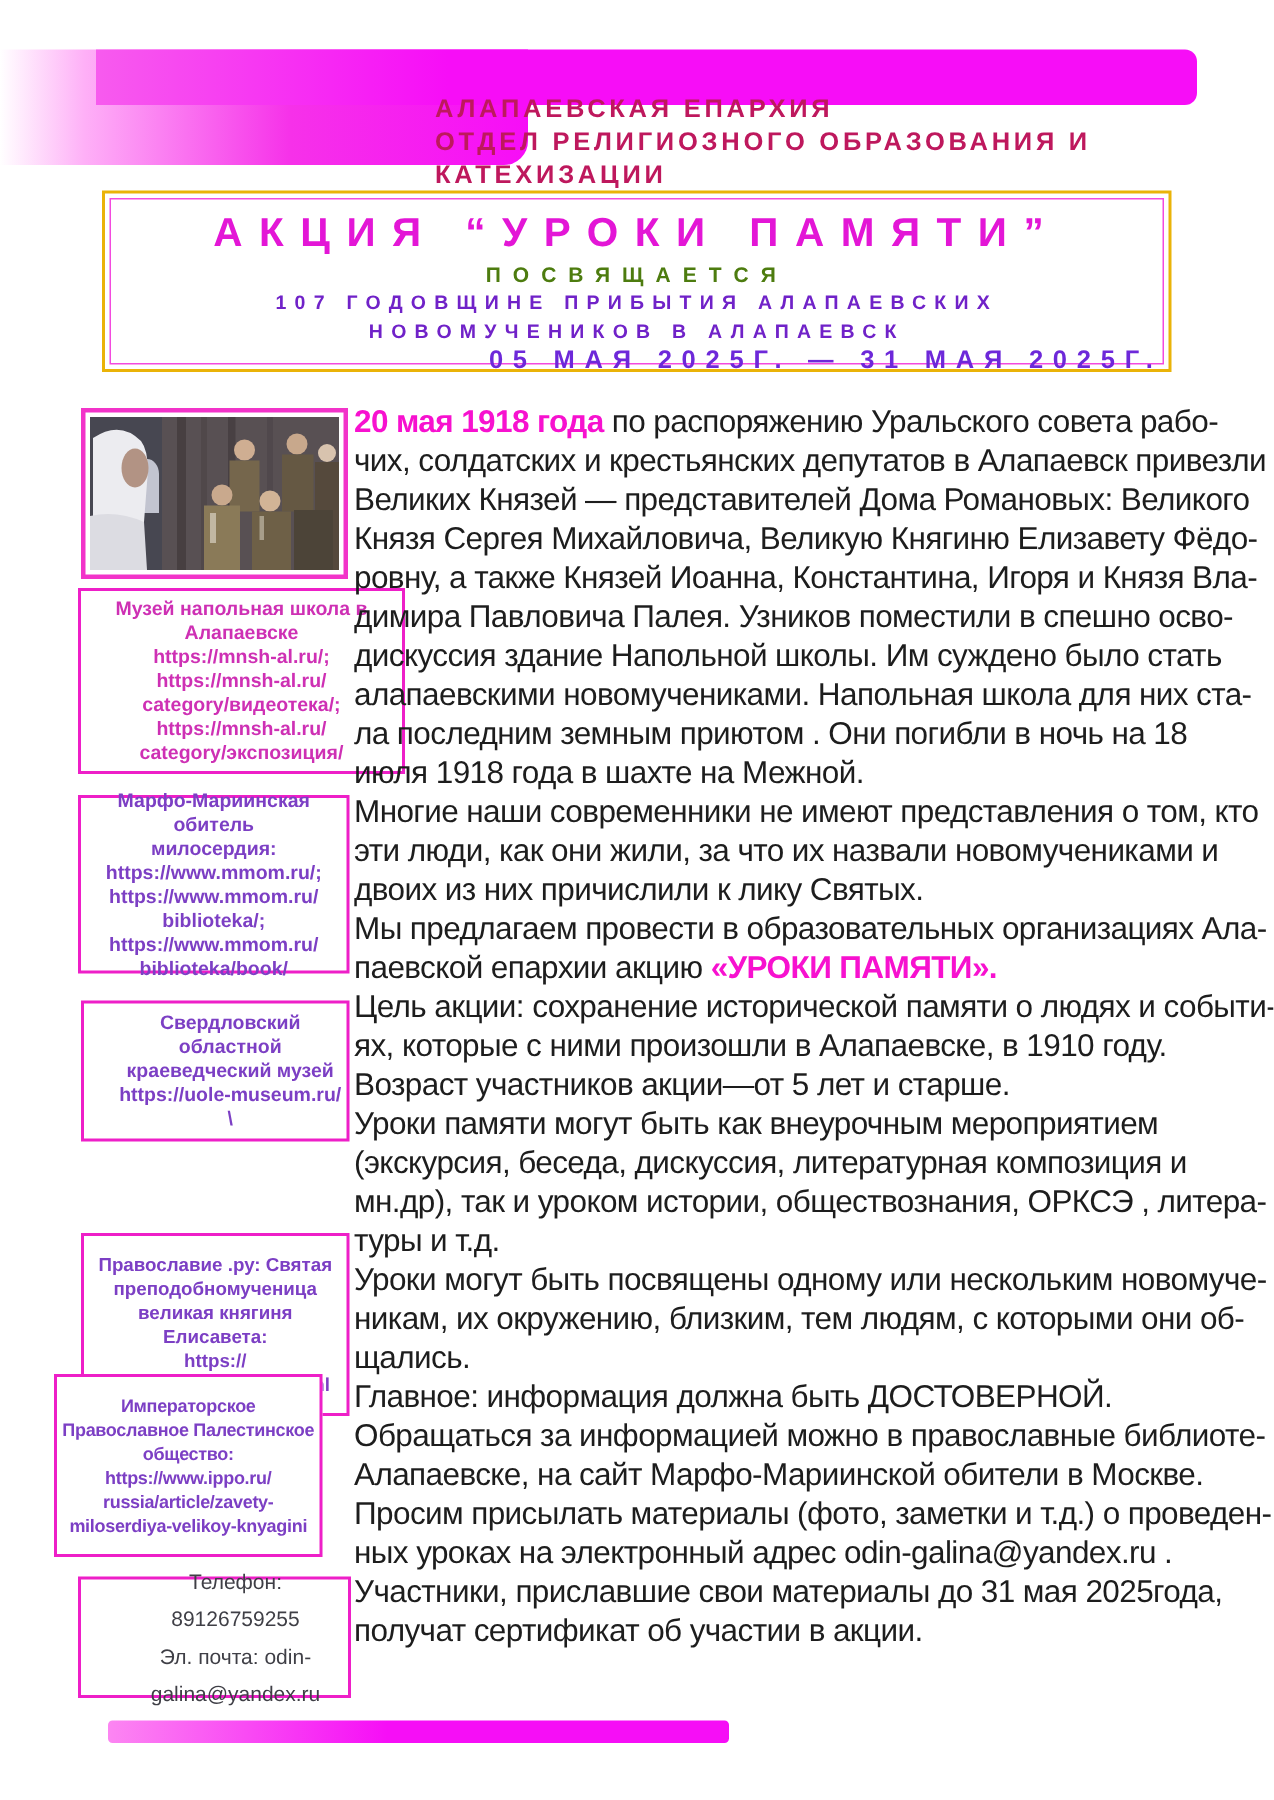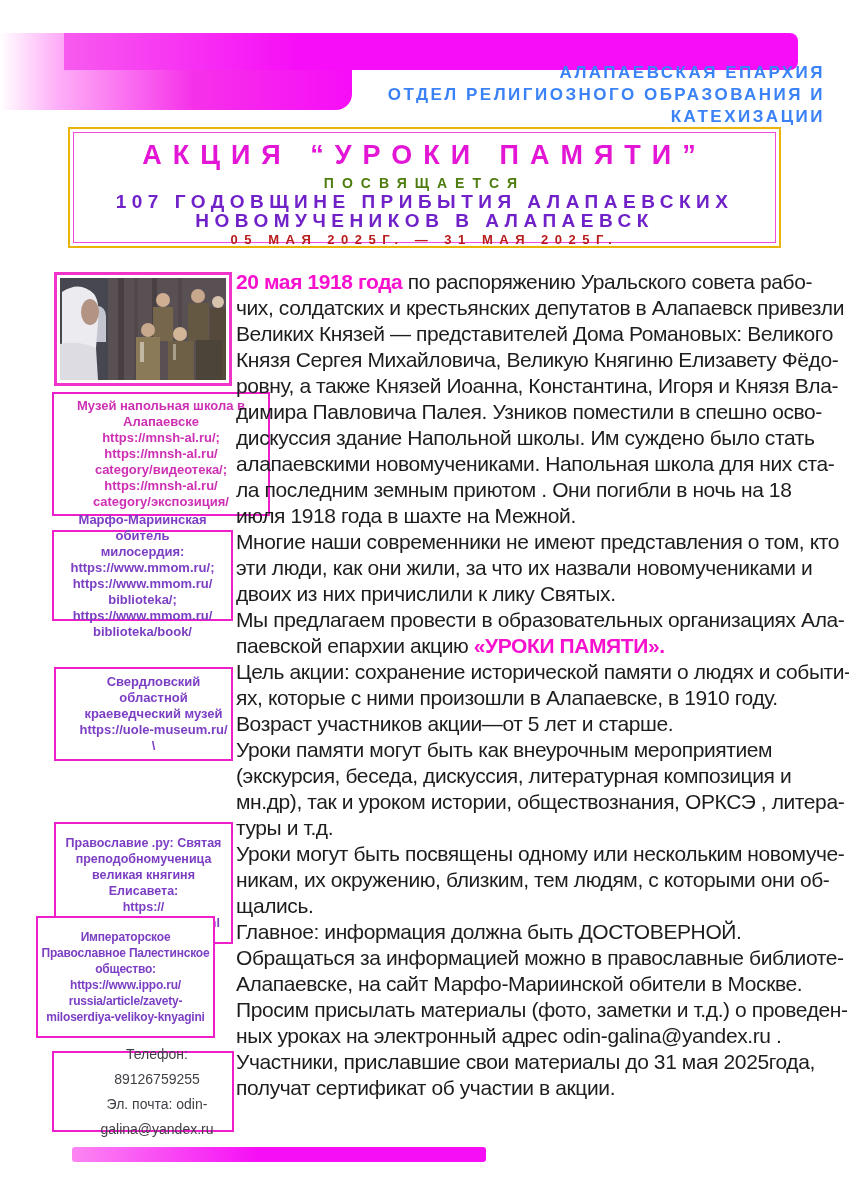--- a/index.html
+++ b/index.html
@@ -13,46 +13,46 @@
     background:linear-gradient(to right,#ffffff 0%,#feb0f7 16%,#f631e9 55%,#f70df7 100%);
     border-radius:0 0 16px 0;
   }
   .topbar-right {
     position:absolute; left:64px; top:33px; width:734px; height:37px;
     background:linear-gradient(to right,#f75bee 0%,#f70df7 32%);
     border-radius:0 8px 8px 0;
   }
   
   .org-header {
-    position:absolute; left:290px; top:62px; width:535px; text-align:right;
-    font-weight:bold; font-size:17px; line-height:22px; letter-spacing:2.5px; color:#3b82f6;
+    position:absolute; left:290px; top:62px; width:535px; text-align:left;
+    font-weight:bold; font-size:17px; line-height:22px; letter-spacing:2.5px; color:#be185d;
   }
   
   .title-box {
     position:absolute; left:68px; top:127px; width:713px; height:121px;
     border:2px solid #eab308; box-sizing:border-box; background:#fff;
   }
   .title-box-inner { position:absolute; inset:3px; border:1px solid #f34ade; text-align:center; }
   .t-title  { margin-top:8px;  font-size:27px;   font-weight:bold; letter-spacing:11px; line-height:28px; color:#e316d6; }
   .t-sub1   { margin-top:6px;  font-size:14px;   font-weight:bold; letter-spacing:8px;  line-height:16px; color:#4d7c0f; }
-  .t-sub2   { margin-top:2px;  font-size:19px;   font-weight:bold; letter-spacing:5.5px;line-height:17px; color:#7022c8; }
-  .t-dates  { margin-top:2px;  font-size:13px; font-weight:bold; letter-spacing:6.5px;line-height:17px; color:#b91c1c; }
+  .t-sub2   { margin-top:2px;  font-size:13px;   font-weight:bold; letter-spacing:5.5px;line-height:17px; color:#7022c8; }
+  .t-dates  { margin-top:2px;  font-size:17px; font-weight:bold; letter-spacing:6.5px;line-height:17px; color:#6d28d9;text-align:right; }
   
   .photo-frame {
     position:absolute; left:54px; top:272px; width:178px; height:114px;
     border:3px solid #f233c9; box-sizing:border-box; background:#fff; padding:3px;
   }
   .photo-frame svg { display:block; width:166px; height:102px; }
   .link-box {
     position:absolute; box-sizing:border-box; border:2px solid #ee1fc8; background:#fff;
     display:flex; align-items:center; justify-content:center; text-align:center;
     font-weight:bold; font-size:13px; line-height:16px; white-space:pre-line;
   }
   .b1 { left:52px; top:392px;  width:218px; height:124px; }
-  .b2 { left:52px; top:530px;  width:181px; height:91px; }
+  .b2 { left:52px; top:530px;  width:181px; height:119px; }
   .b3 { left:54px; top:667px;  width:179px; height:94px;padding-left:20px;  }
   .b4 { left:54px; top:822px;  width:179px; height:122px; font-size:12.5px; }
   .b5 { left:36px; top:916px;  width:179px; height:122px; font-size:12px; letter-spacing:-0.2px; }
   .b6 { left:52px; top:1051px; width:182px; height:81px;  font-weight:normal; font-size:14px; line-height:25px; }
   .c-pink   { color:#ce30b4; }
   .c-purple { color:#7c3fc4; }
   .c-gray   { color:#3f3f46;padding-left:28px; }
   
   .main-text {
     position:absolute; left:236px; top:269px; width:600px;

